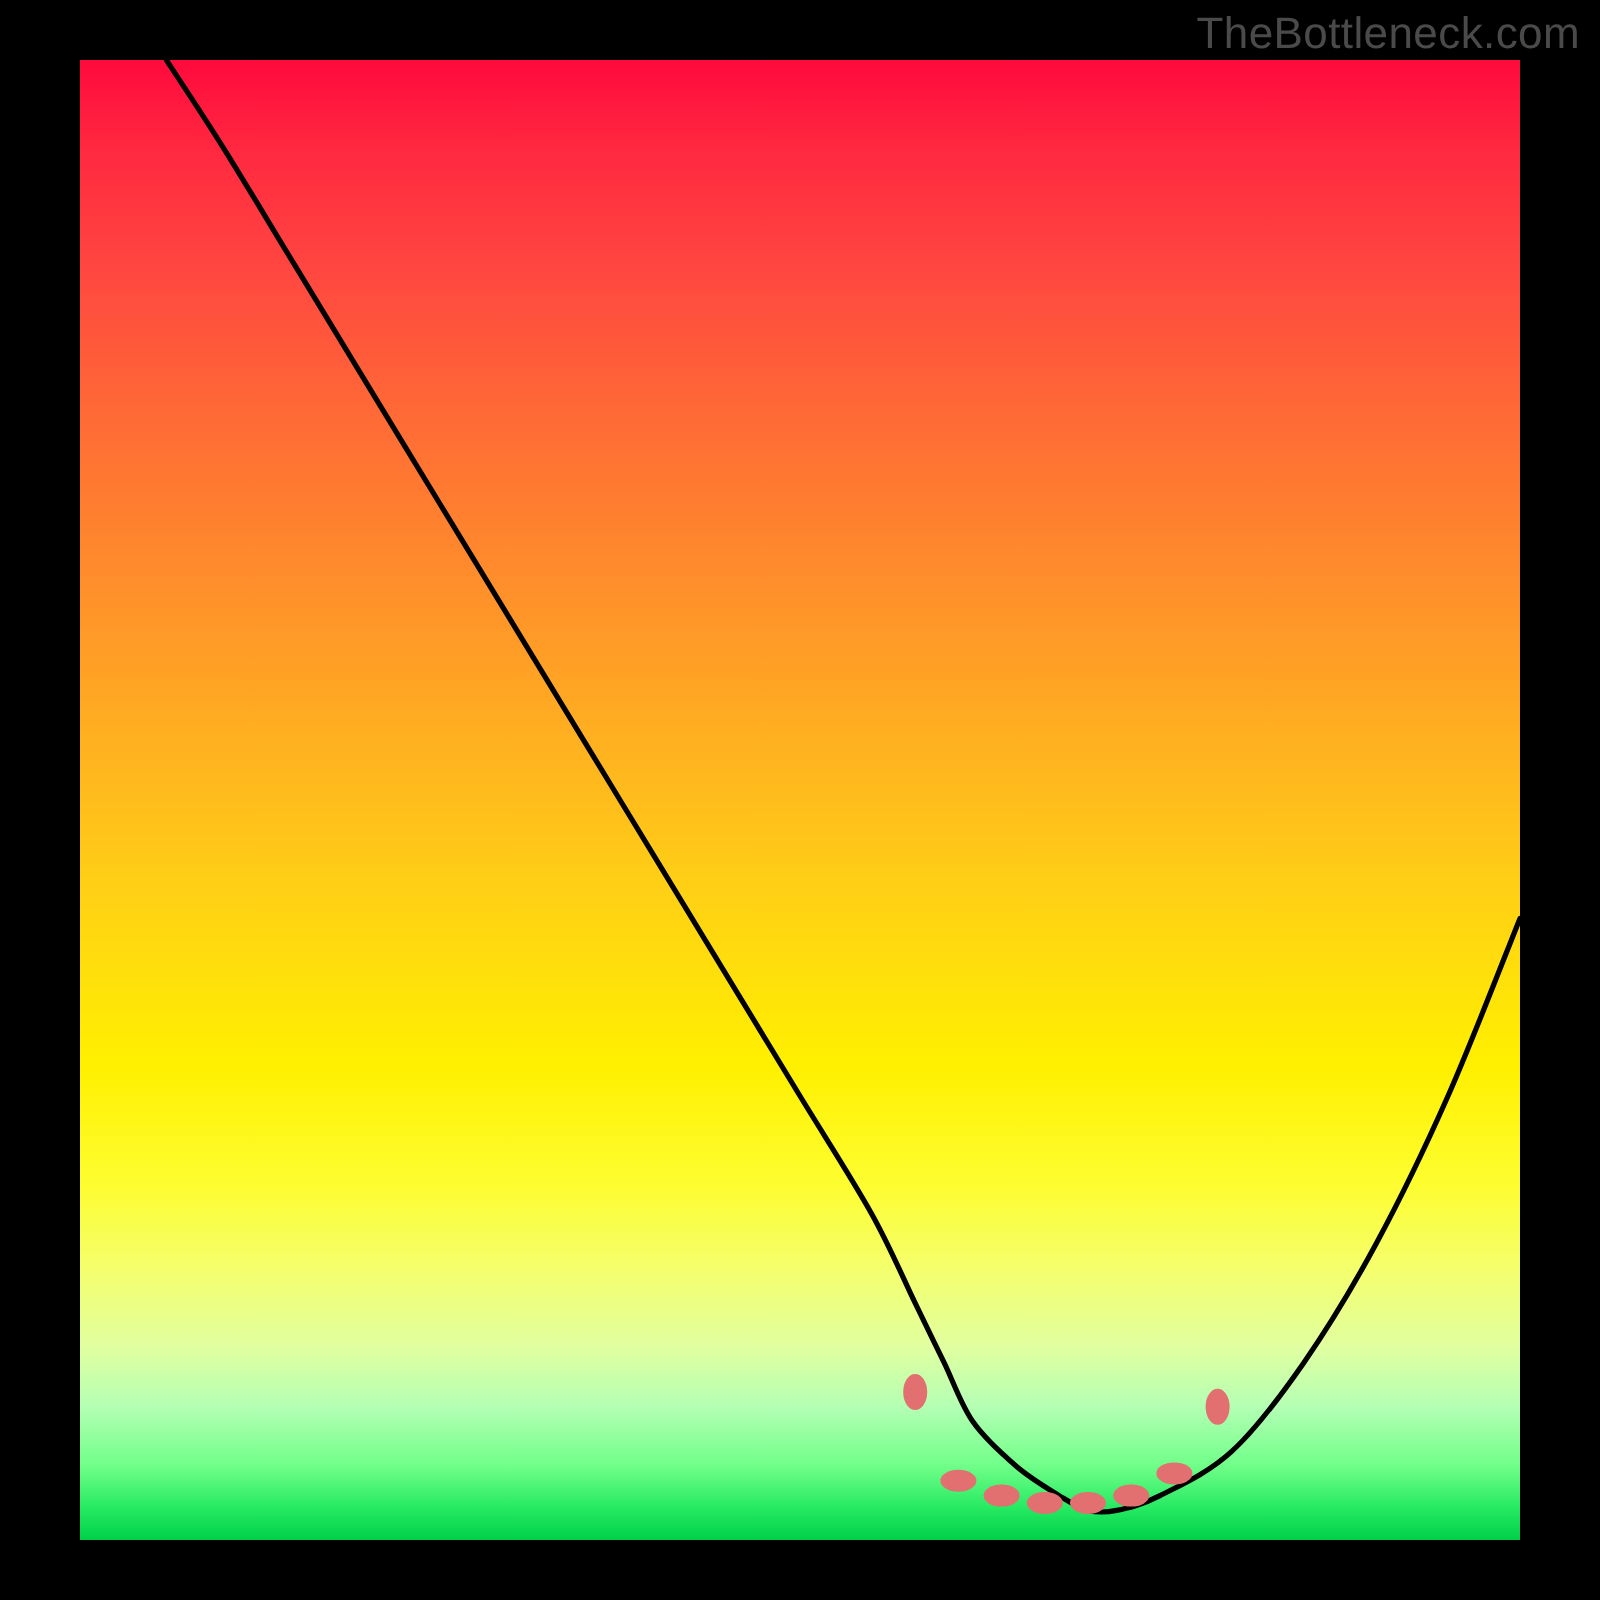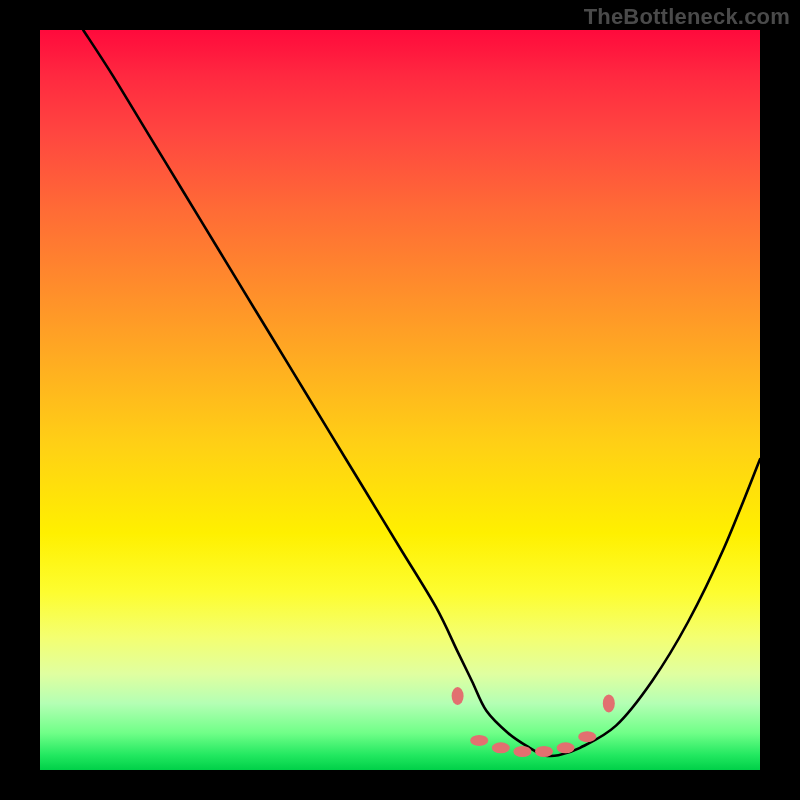--- a/index.html
+++ b/index.html
@@ -16,21 +16,21 @@
     width: 800px;
     height: 800px;
     background: #000;
   }
   .watermark {
     position: absolute;
     top: 4px;
     right: 10px;
     color: #4a4a4a;
     font-size: 22px;
-    font-weight: bold;
+    font-weight: normal;
     letter-spacing: 0.2px;
     z-index: 5;
   }
   .plot-area {
     position: absolute;
     left: 40px;
     top: 30px;
     width: 720px;
     height: 740px;
     overflow: hidden;

